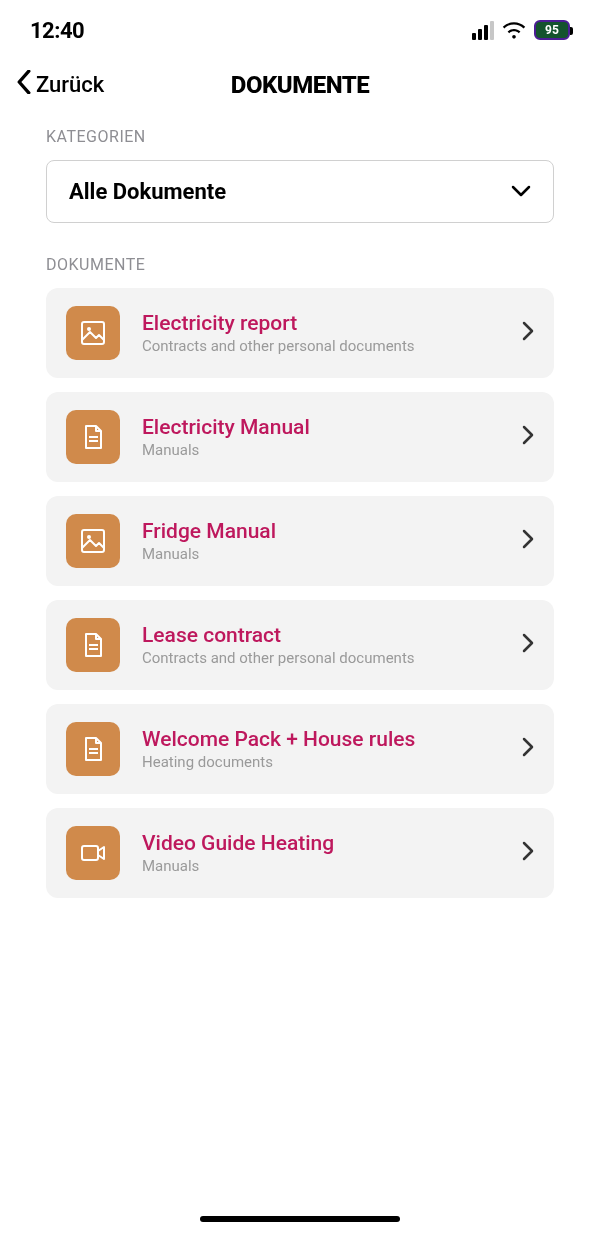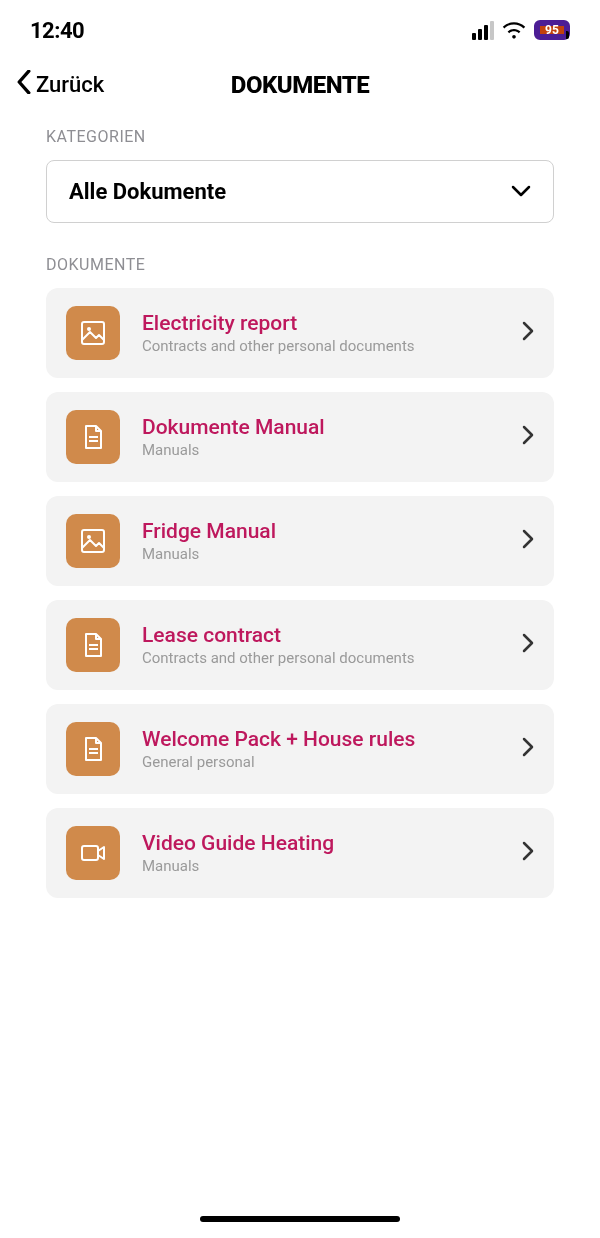--- a/index.html
+++ b/index.html
@@ -5,21 +5,21 @@
   * { box-sizing: border-box; margin: 0; padding: 0; }
   html, body { width: 600px; height: 1238px; font-family: -apple-system, BlinkMacSystemFont, "Segoe UI", Roboto, sans-serif; background: #fff; color: #000; }
   .status-bar { display: flex; justify-content: space-between; align-items: center; padding: 12px 30px 8px 30px; height: 56px; }
   .status-time { font-size: 22px; font-weight: 700; letter-spacing: -0.5px; }
   .status-icons { display: flex; align-items: center; gap: 8px; }
   .signal { display: flex; align-items: flex-end; gap: 2px; }
   .signal-bar { width: 4px; background: #000; border-radius: 1px; }
   .b1 { height: 7px; } .b2 { height: 11px; } .b3 { height: 15px; } .b4 { height: 19px; background: #c7c7c7; }
   .wifi-icon svg { display: block; }
   .battery { display: flex; align-items: center; }
-  .battery-body { width: 36px; height: 20px; border: 6px solid #4c1d95; border-radius: 6px; position: relative; display: flex; align-items: center; justify-content: center; background:#c2410c; }
+  .battery-body { width: 36px; height: 20px; border: 2px solid #4c1d95; border-radius: 6px; position: relative; display: flex; align-items: center; justify-content: center; background:#14532d; }
   .battery-body::after { content: ""; position: absolute; right: -5px; top: 5px; width: 3px; height: 8px; background: #000; border-radius: 0 2px 2px 0; }
   .battery-level { font-size: 12px; font-weight: 700; color: #fff; }
   .nav-bar { display: flex; align-items: center; padding: 14px 24px 18px 16px; position: relative; }
   .back-btn { display: flex; align-items: center; gap: 4px; font-size: 22px; font-weight: 500; color: #000; cursor: pointer; }
   .back-btn svg { width: 16px; height: 24px; }
   .page-title { position: absolute; left: 50%; transform: translateX(-50%); font-size: 24px; font-weight: 800; letter-spacing: -0.5px; }
   .section-label { color: #8e8e93; font-size: 16px; letter-spacing: 0.5px; padding: 10px 44px 14px 46px; }
   .dropdown { margin: 0 46px 22px 46px; border: 1px solid #d0d0d0; border-radius: 8px; padding: 18px 22px; display: flex; justify-content: space-between; align-items: center; cursor: pointer; }
   .dropdown-label { font-size: 22px; font-weight: 700; }
   .dropdown-chevron svg { width: 20px; height: 12px; }
@@ -103,21 +103,21 @@
     <div class="doc-item">
       <div class="doc-icon">
   <svg viewBox="0 0 28 28" fill="none">
           <path d="M7 3 H17 L22 8 V25 H7 Z" stroke="#fff" stroke-width="2" stroke-linejoin="round"></path>
           <path d="M17 3 V8 H22" stroke="#fff" stroke-width="2" stroke-linejoin="round"></path>
           <line x1="10" y1="14" x2="19" y2="14" stroke="#fff" stroke-width="2"></line>
           <line x1="10" y1="18" x2="19" y2="18" stroke="#fff" stroke-width="2"></line>
         </svg>
 </div>
       <div class="doc-text">
-        <div class="doc-title">Dokumente Manual</div>
+        <div class="doc-title">Electricity Manual</div>
         <div class="doc-sub">Manuals</div>
       </div>
       <div class="doc-chevron"><svg viewBox="0 0 12 20">
           <path d="M2 2 L10 10 L2 18" stroke="#333" stroke-width="2.5" fill="none" stroke-linecap="round" stroke-linejoin="round"></path>
         </svg></div>
     </div>
     <div class="doc-item">
       <div class="doc-icon">
   <svg viewBox="0 0 28 28" fill="none">
           <rect x="3" y="3" width="22" height="22" rx="2" stroke="#fff" stroke-width="2"></rect>
@@ -154,21 +154,21 @@
       <div class="doc-icon">
   <svg viewBox="0 0 28 28" fill="none">
           <path d="M7 3 H17 L22 8 V25 H7 Z" stroke="#fff" stroke-width="2" stroke-linejoin="round"></path>
           <path d="M17 3 V8 H22" stroke="#fff" stroke-width="2" stroke-linejoin="round"></path>
           <line x1="10" y1="14" x2="19" y2="14" stroke="#fff" stroke-width="2"></line>
           <line x1="10" y1="18" x2="19" y2="18" stroke="#fff" stroke-width="2"></line>
         </svg>
 </div>
       <div class="doc-text">
         <div class="doc-title">Welcome Pack + House rules</div>
-        <div class="doc-sub">General personal</div>
+        <div class="doc-sub">Heating documents</div>
       </div>
       <div class="doc-chevron"><svg viewBox="0 0 12 20">
           <path d="M2 2 L10 10 L2 18" stroke="#333" stroke-width="2.5" fill="none" stroke-linecap="round" stroke-linejoin="round"></path>
         </svg></div>
     </div>
     <div class="doc-item">
       <div class="doc-icon">
   <svg viewBox="0 0 28 28" fill="none">
           <rect x="3" y="7" width="16" height="14" rx="2" stroke="#fff" stroke-width="2"></rect>
           <path d="M19 12 L25 8 V20 L19 16 Z" stroke="#fff" stroke-width="2" stroke-linejoin="round"></path>

